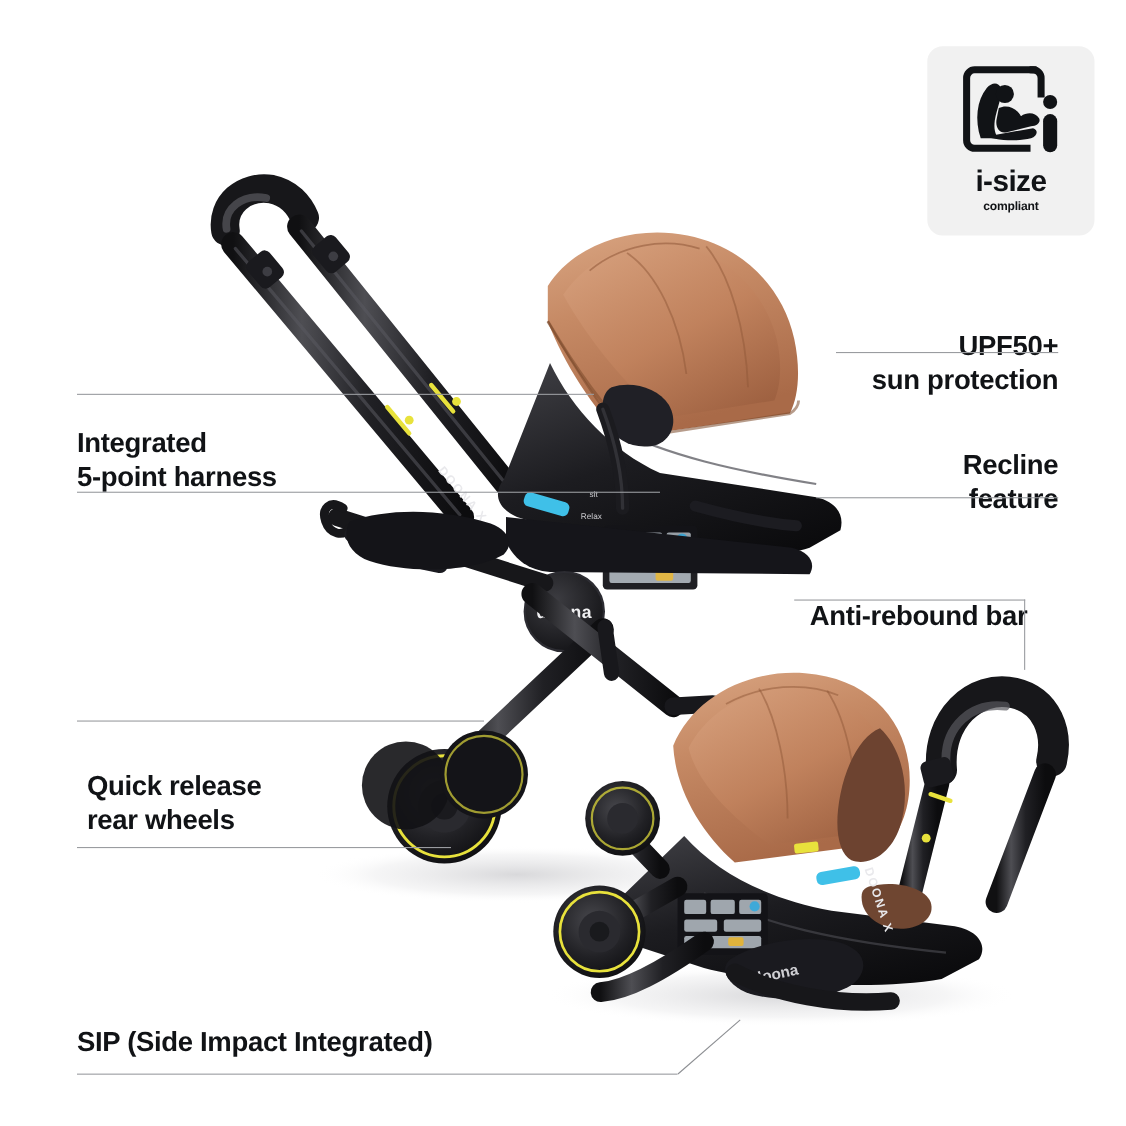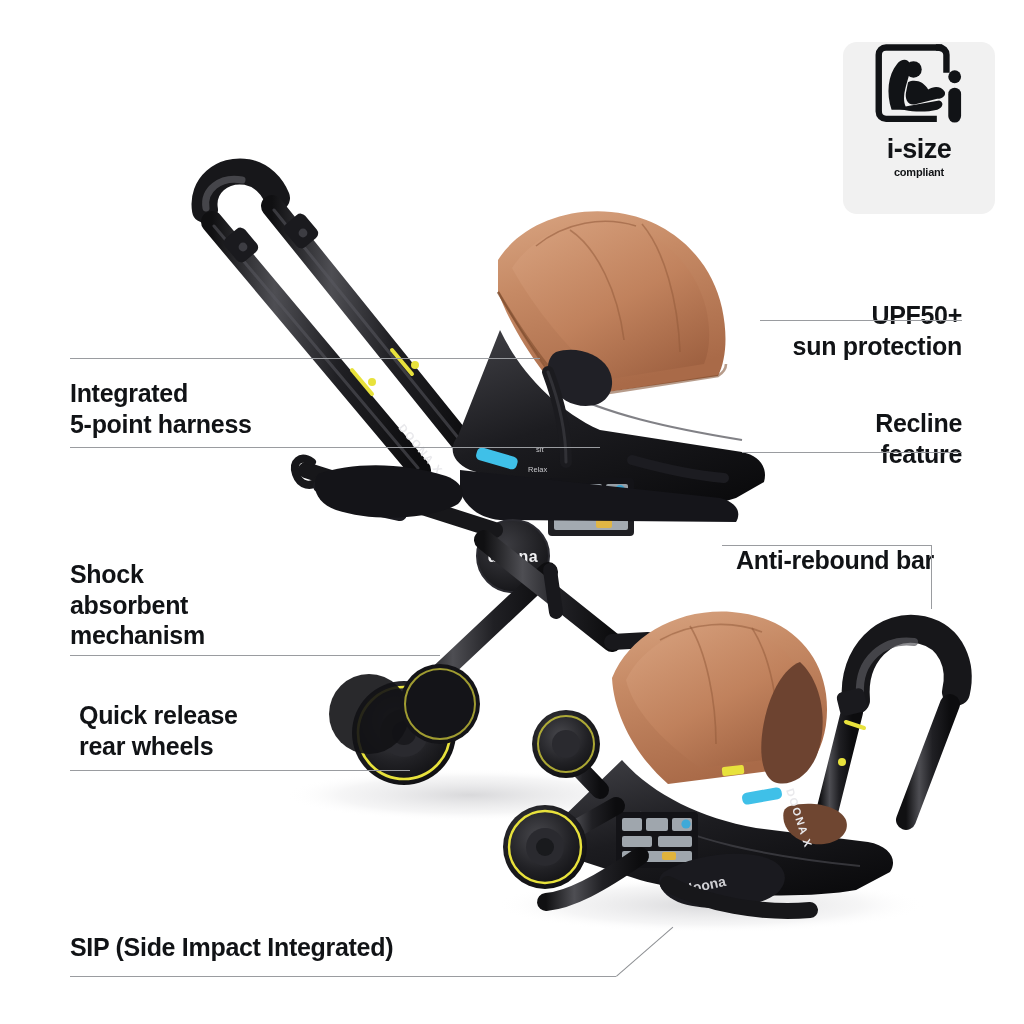--- a/index.html
+++ b/index.html
@@ -35,20 +35,21 @@
     border-top:none;
     border-left:1.6px solid #9a9ca0;
   }
   .diag{ position:absolute; transform-origin:0 0; height:0; border-top:1.5px solid #8d8f93; }
 
   
   .badge{
     position:absolute; left:843px; top:42px; width:152px; height:172px;
     background:#f1f1f1; border-radius:14px;
     display:flex; flex-direction:column; align-items:center; justify-content:flex-start;
+    padding-top:16px;
   }
   .badge-mark{ width:92px; height:86px; }
   .badge-title{ font-size:27px; font-weight:700; color:#111316; letter-spacing:-0.5px; margin-top:6px;}
   .badge-sub{ font-size:11px; font-weight:700; color:#111316; letter-spacing:-0.2px; margin-top:1px;}
 
   
   .art{ position:absolute; }
   svg{ display:block; overflow:visible; }
 </style>
 </head>
@@ -298,31 +299,26 @@
           <circle cx="566" cy="744" r="34" fill="url(#gWheel)"></circle>
           <circle cx="566" cy="744" r="28" fill="none" stroke="#cfca3a" stroke-width="2" opacity="0.8"></circle>
           <circle cx="566" cy="744" r="14" fill="#2a2a2f"></circle>
         </g>
       </g>
     </svg>
   </div>
 
   <div class="rule" style="left:70px; top:358px; width:470px;"></div>
 
-  <div class="callout" style="left:70px; top:378px;">
+  <div class="callout" style="left:70px; top:388px;">
     <div class="txt">Integrated
 5-point harness</div>
   </div>
   <div class="rule" style="left:70px; top:447px; width:530px;"></div>
 
-  <div class="callout" style="left:70px; top:559px;">
-    <div class="txt">Shock
-absorbent
-mechanism</div>
-  </div>
   <div class="rule" style="left:70px; top:655px; width:370px;"></div>
 
   <div class="callout" style="left:79px; top:700px;">
     <div class="txt">Quick release
 rear wheels</div>
   </div>
   <div class="rule" style="left:70px; top:770px; width:340px;"></div>
 
   <div class="callout" style="left:70px; top:932px;">
     <div class="txt">SIP (Side Impact Integrated)</div>

